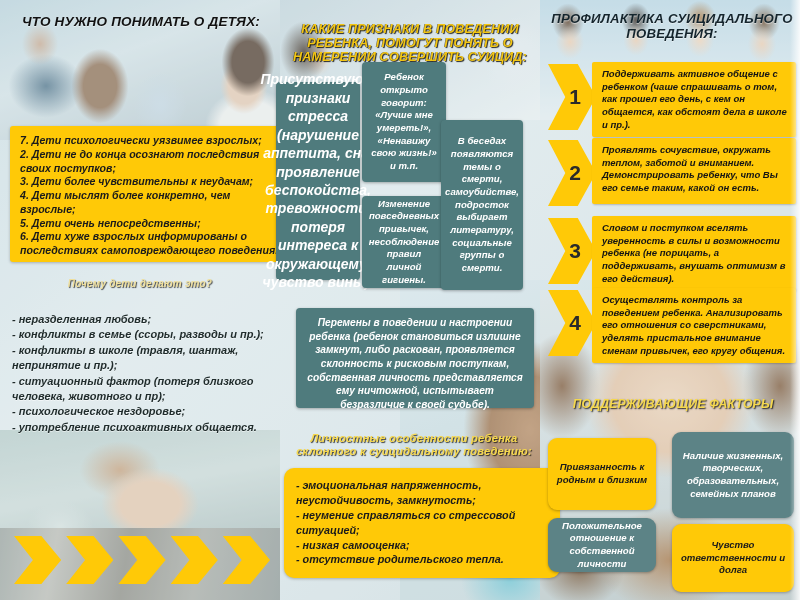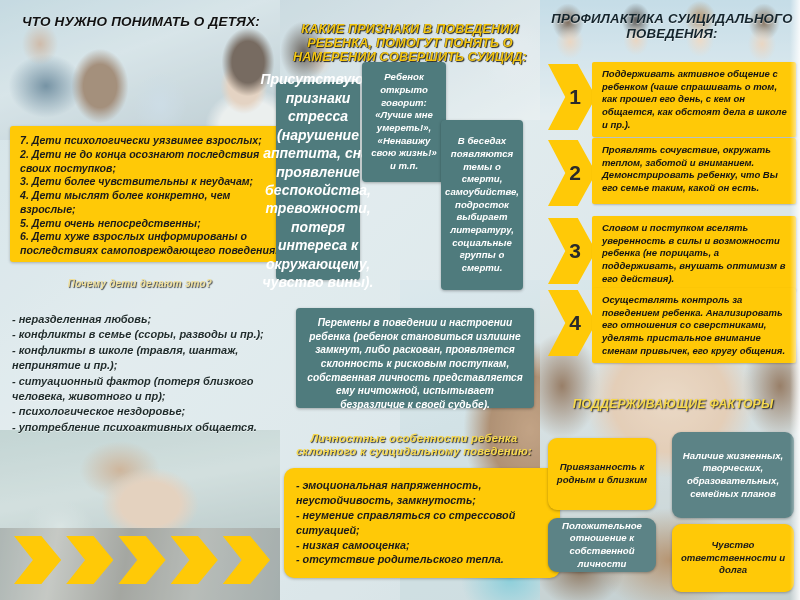--- a/index.html
+++ b/index.html
@@ -213,20 +213,21 @@
     <div>- неразделенная любовь;</div>
     <div>- конфликты в семье (ссоры, разводы и пр.);</div>
     <div>- конфликты в школе (травля, шантаж, непринятие и пр.);</div>
     <div>- ситуационный фактор (потеря близкого человека, животного и пр);</div>
     <div>- психологическое нездоровье;</div>
     <div>- употребление психоактивных общается.</div>
   </div>
 
   <div class="teal" id="teal-stress">Присутствуют признаки стресса (нарушение аппетита, сна, проявление беспокойства, тревожности, потеря интереса к окружающему, чувство вины).</div>
   <div class="teal" id="teal-says">Ребенок открыто говорит: «Лучше мне умереть!», «Ненавижу свою жизнь!» и т.п.</div>
+  <div class="teal" id="teal-habits">Изменение повседневных привычек, несоблюдение правил личной гигиены.</div>
   <div class="teal" id="teal-talks">В беседах появляются темы о смерти, самоубийстве, подросток выбирает литературу, социальные группы о смерти.</div>
 
   <div class="teal" id="teal-changes">
     <span>Перемены в поведении и настроении ребенка (ребенок становиться излишне замкнут, либо раскован, проявляется склонность к рисковым поступкам, </span><b>собственная личность представляется ему ничтожной</b><span>, испытывает безразличие к своей судьбе).</span>
   </div>
 
   <div class="ybox" id="box-personal">
     <div>- эмоциональная напряженность, неустойчивость, замкнутость;</div>
     <div>- неумение справляться со стрессовой ситуацией;</div>
     <div>- низкая самооценка;</div>

